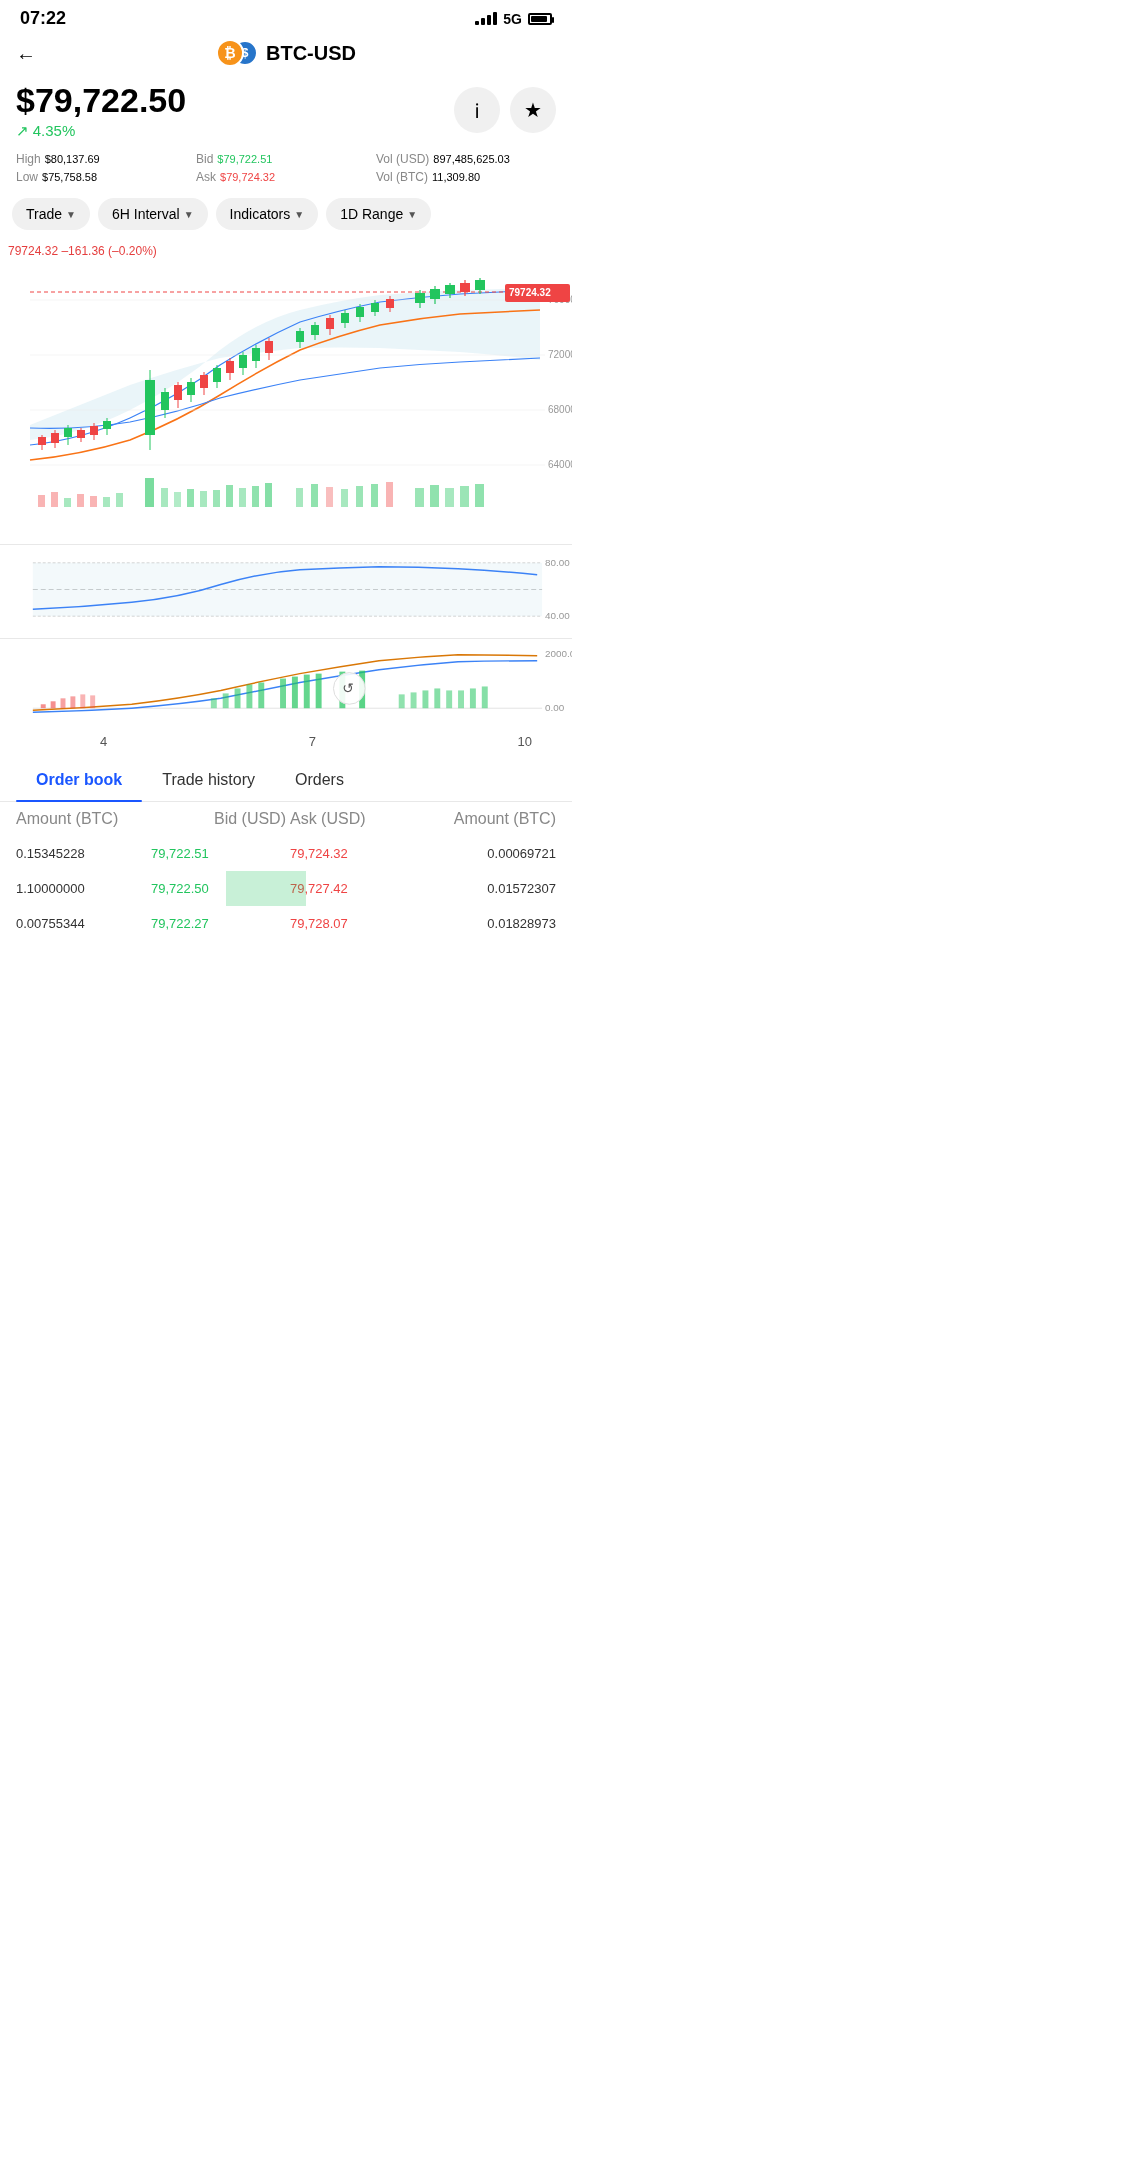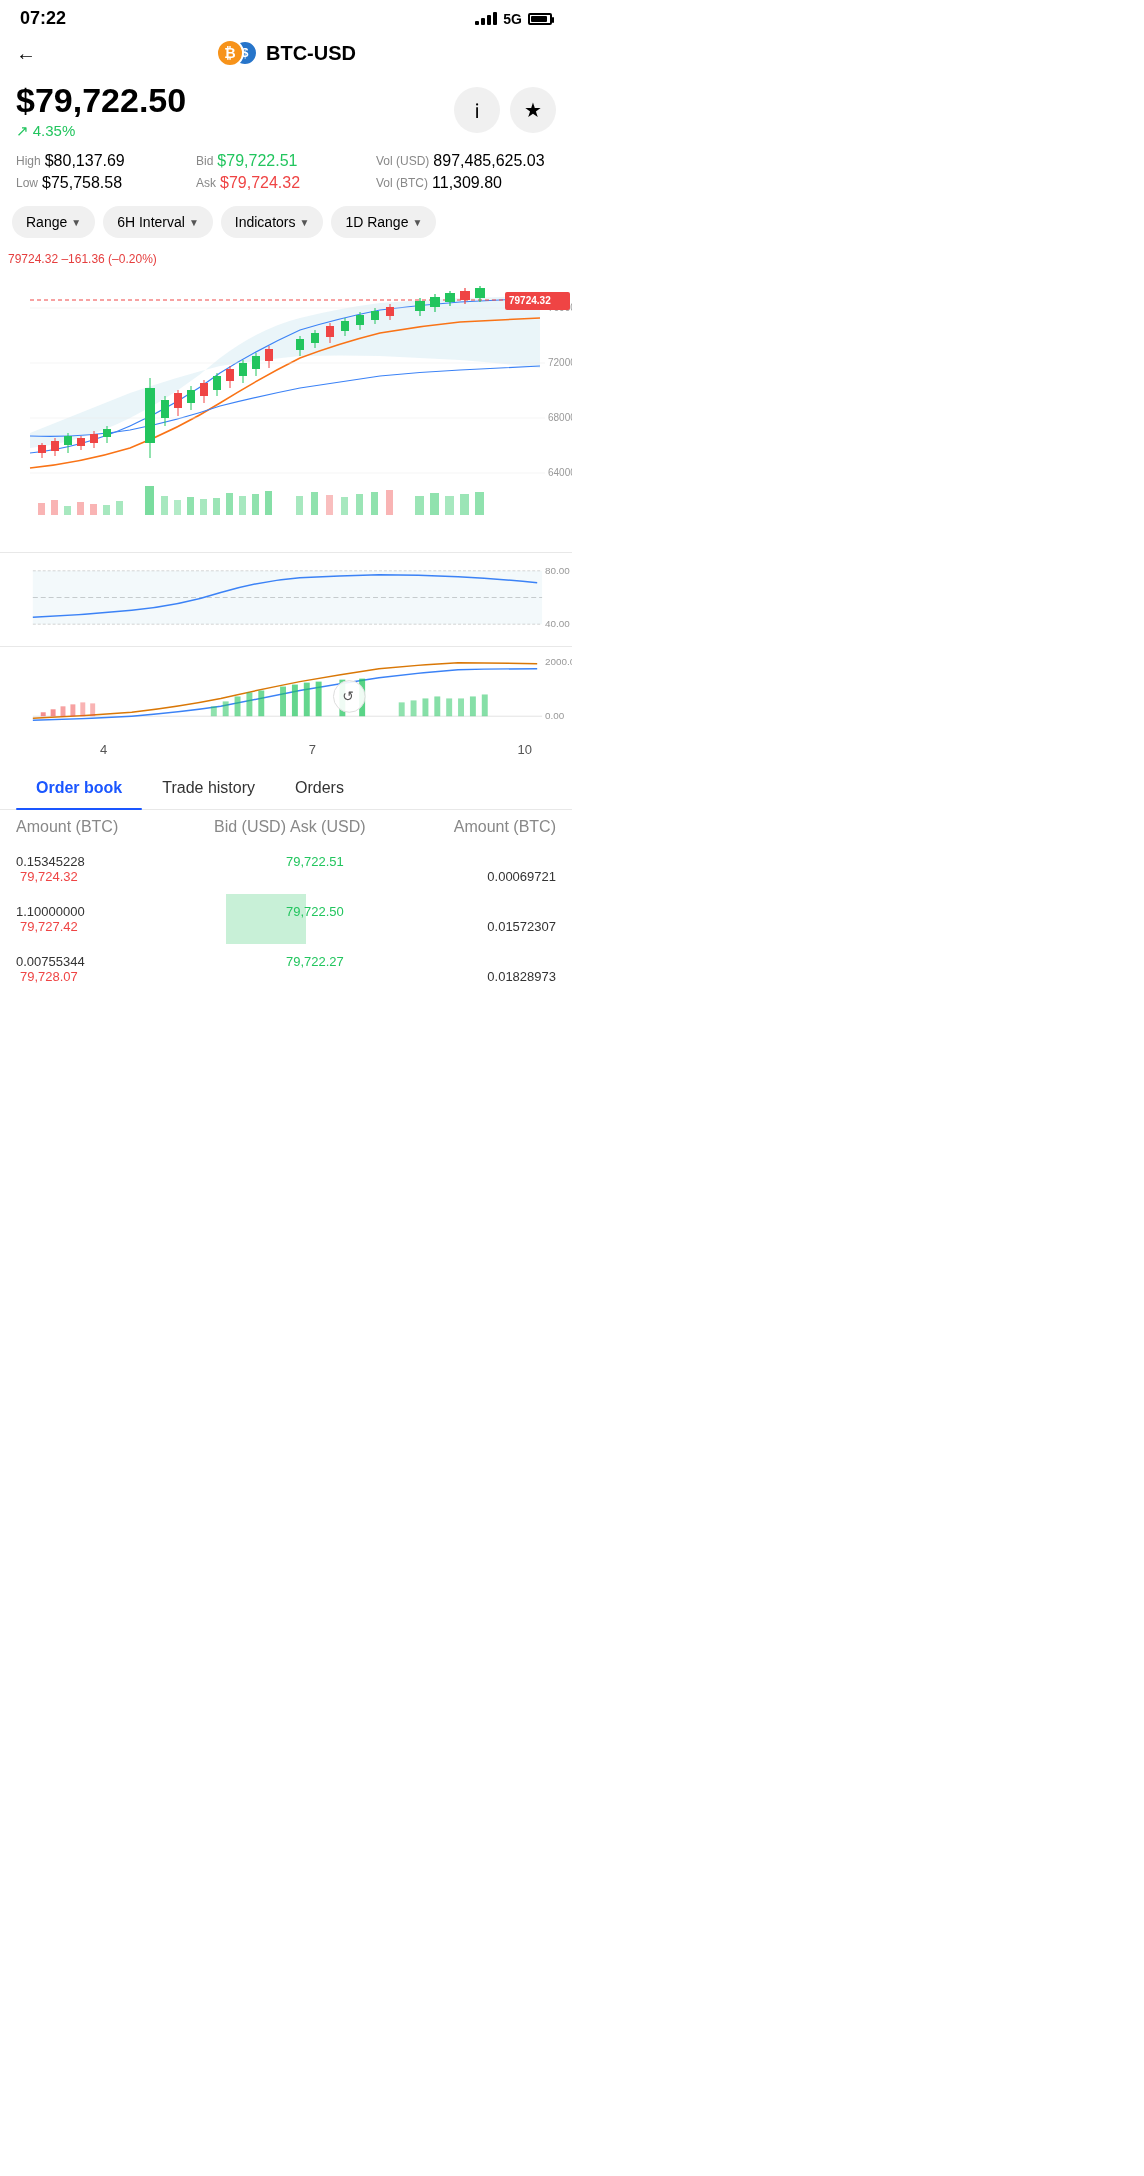--- a/index.html
+++ b/index.html
@@ -109,21 +109,21 @@
 
     
     .stats-grid {
       display: grid;
       grid-template-columns: 1fr 1fr 1fr;
       padding: 4px 16px 8px;
       gap: 4px 0;
     }
     .stat-item { display: flex; align-items: center; gap: 4px; }
     .stat-label { font-size: 12px; color: #888; }
-    .stat-value { font-size: 16px; color: #000; font-weight: 500; }
+    .stat-value { font-size: 11px; color: #000; font-weight: 500; }
     .stat-value.green { color: #22c55e; }
     .stat-value.red { color: #ef4444; }
 
     
     .filter-row {
       display: flex;
       gap: 8px;
       padding: 6px 12px 10px;
       overflow-x: auto;
     }
@@ -185,21 +185,21 @@
       padding: 8px 16px;
       font-size: 16px;
       color: #888;
     }
     .order-book-header span:nth-child(2) { text-align: right; }
     .order-book-header span:nth-child(3) { text-align: left; padding-left: 4px; }
     .order-book-header span:last-child { text-align: right; }
 
     .order-row {
       display: grid;
-      grid-template-columns: 1fr 1fr;
+      grid-template-columns: 1fr 1fr 1fr 1fr;
       padding: 10px 16px;
       font-size: 14px;
       position: relative;
       align-items: center;
     }
     .order-row:nth-child(2) {
       background: transparent;
     }
     .order-row .bid-bg {
       position: absolute;
@@ -297,21 +297,21 @@
     <span class="stat-value red">$79,724.32</span>
   </div>
   <div class="stat-item">
     <span class="stat-label">Vol (BTC)</span>
     <span class="stat-value">11,309.80</span>
   </div>
 </div>
 
 <div class="filter-row">
   <button class="filter-btn">
-    <span>Range</span>
+    <span>Trade</span>
     <span class="chevron">▼</span>
   </button>
   <button class="filter-btn">
     <span>6H Interval</span>
     <span class="chevron">▼</span>
   </button>
   <button class="filter-btn">
     <span>Indicators</span>
     <span class="chevron">▼</span>
   </button>

